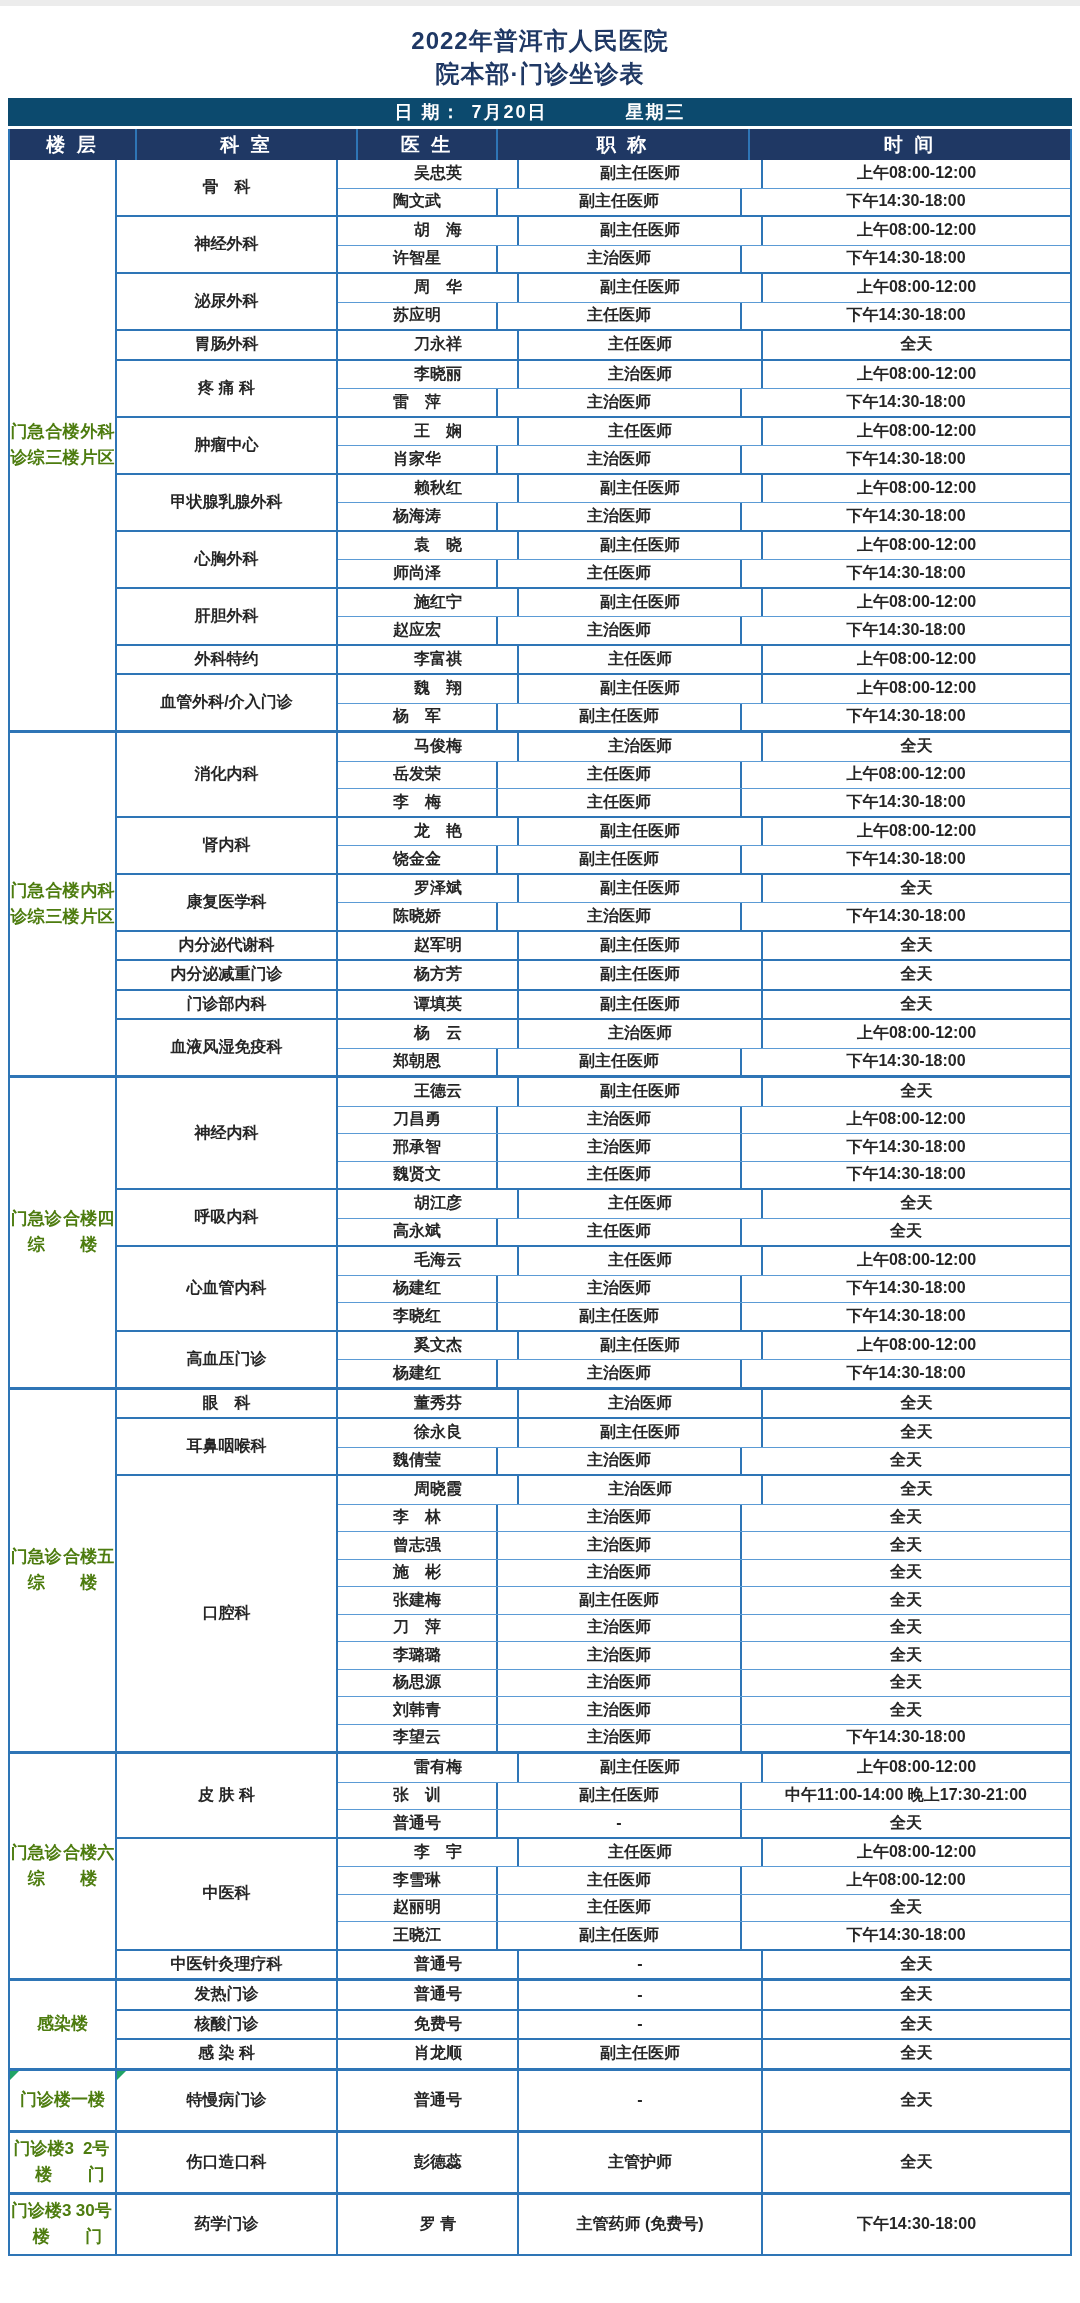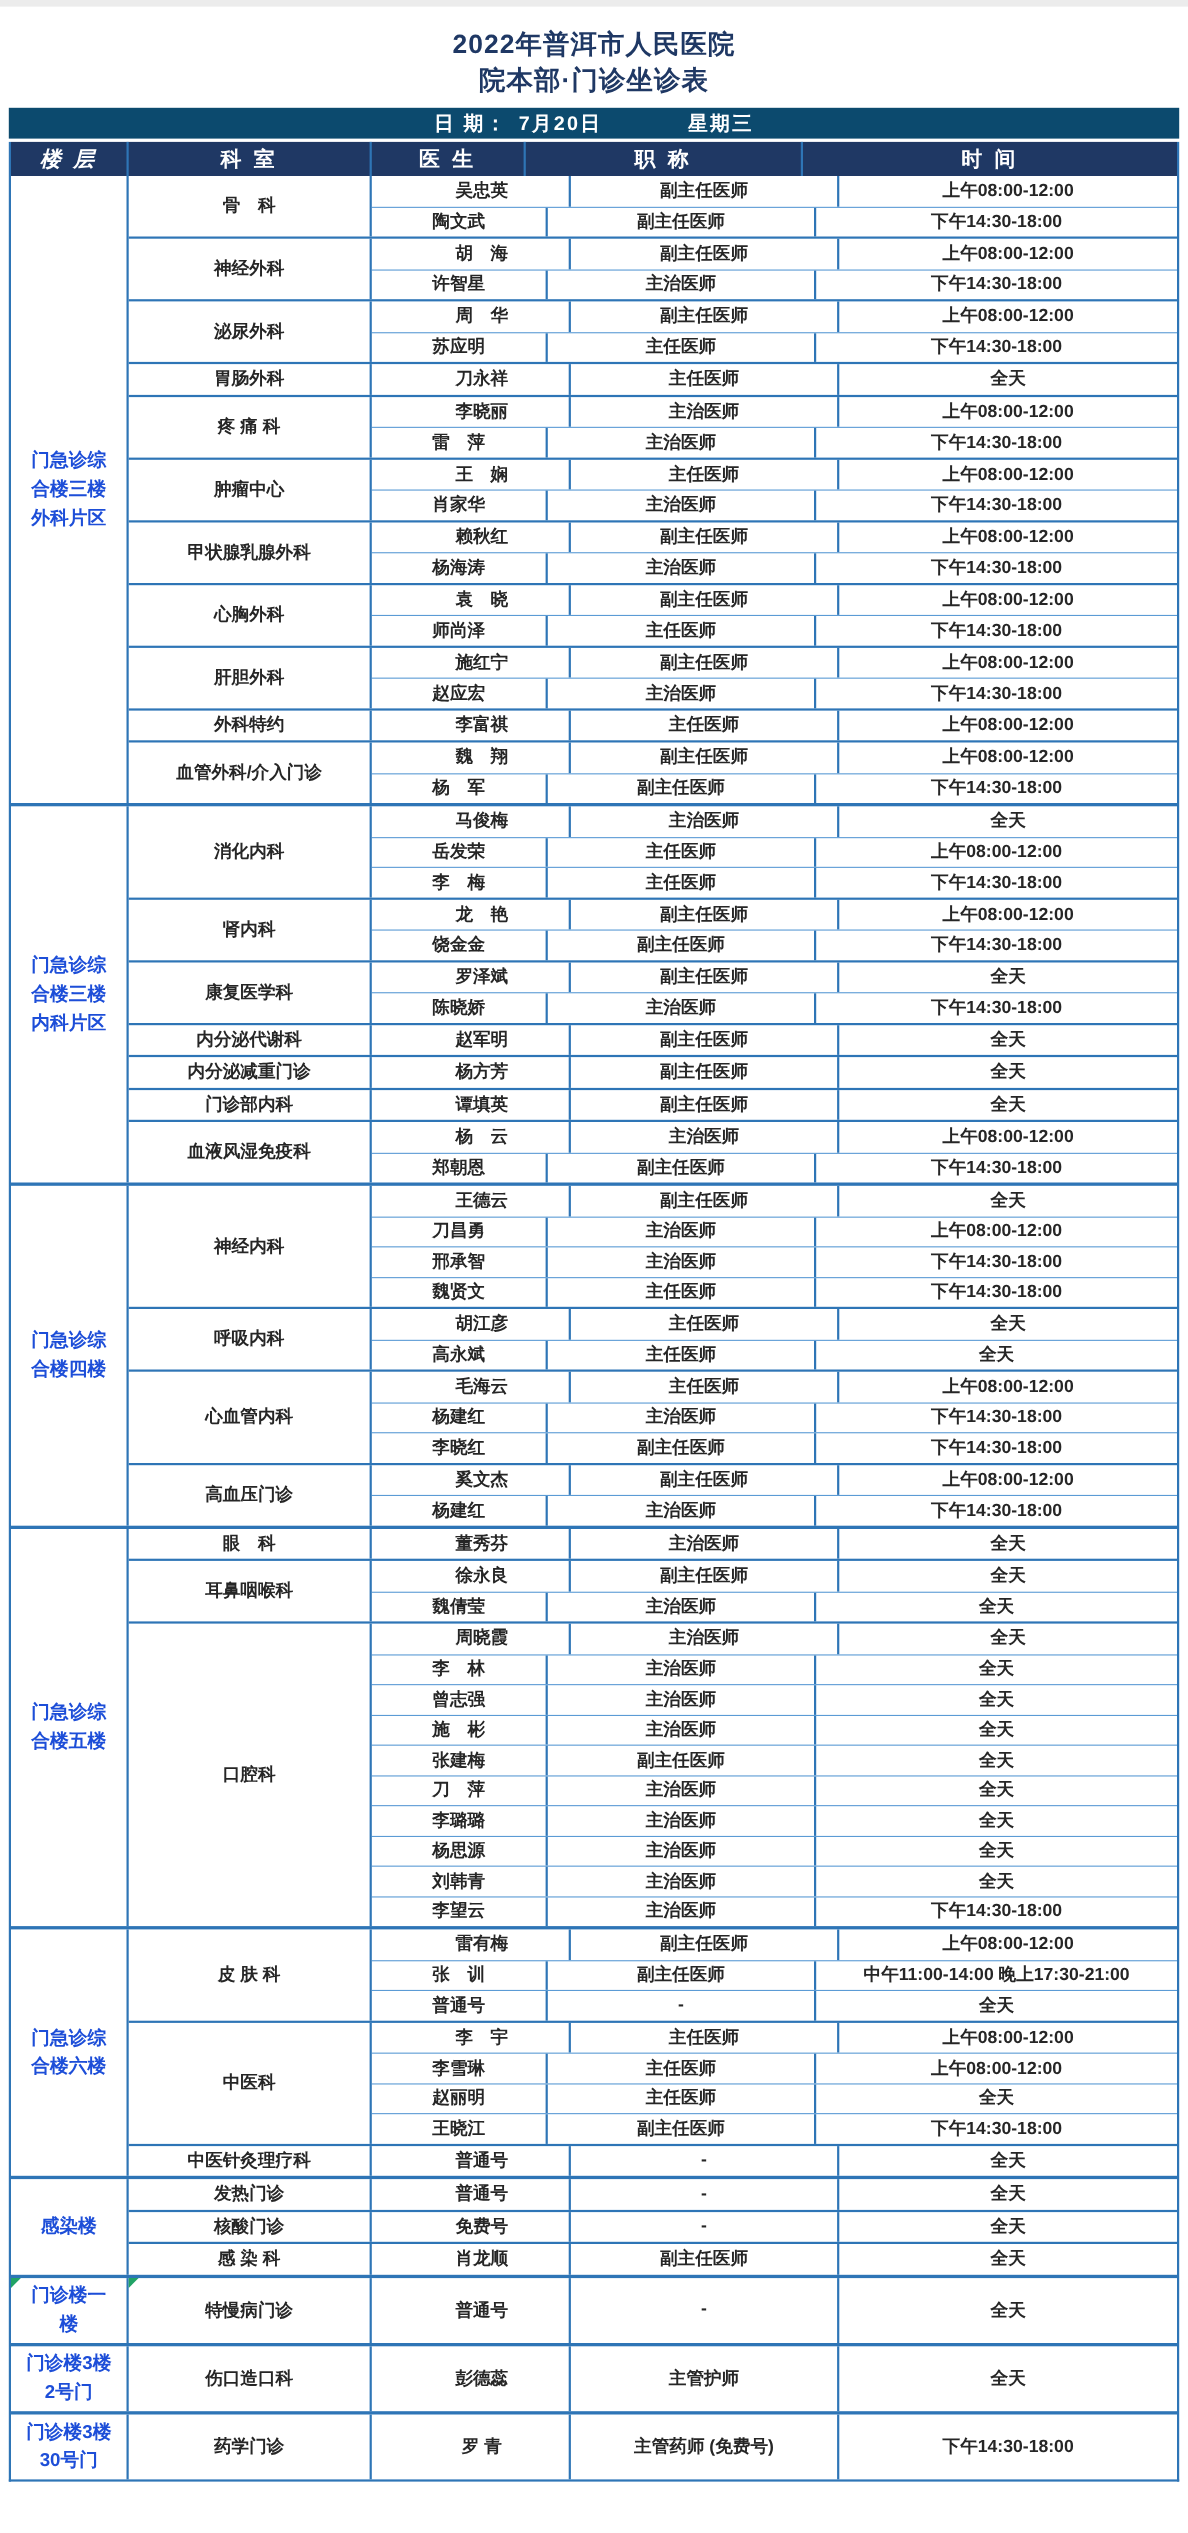--- a/index.html
+++ b/index.html
@@ -20,31 +20,31 @@
 
   
   .table-frame { border:2px solid #2E75B6; border-top:none; }
 
   
   .header-row { display:flex; background:#1F3864; height:31px; }
   .header-cell { color:#fff; font-size:19px; font-weight:bold; letter-spacing:3px;
                  display:flex; align-items:center; justify-content:center; border-right:2px solid #2E75B6; }
   .header-cell:last-child { border-right:none; }
 
-  .col-floor { width:107px;font-style:italic; }
+  .col-floor { width:127px; }
   .col-dept  { width:221px; }
   .col-name  { width:140px; }
   .col-title { width:252px; }
   .col-time  { flex:1; }
 
   
   .section { display:flex; border-top:3px solid #2E75B6; }
   .section:first-child { border-top:none; }
-  .floor-cell { width:107px; border-right:2px solid #2E75B6; display:flex; flex-direction:column;
-                align-items:center; justify-content:center; color:#1d4ed8; font-weight:bold;
+  .floor-cell { width:107px; border-right:2px solid #2E75B6; display:flex; flex-direction:row;
+                align-items:center; justify-content:center; color:#4d7c0f; font-weight:bold;
                 font-size:17px; line-height:26px; text-align:center; position:relative; }
   .depts { flex:1; display:flex; flex-direction:column; }
   .dept-row { display:flex; border-top:2px solid #2E75B6; flex:1; }
   .dept-row:first-child { border-top:none; }
   .dept-cell { width:221px; border-right:2px solid #2E75B6; display:flex; align-items:center;
                justify-content:center; font-size:16px; font-weight:600; color:#262626;
                text-align:center; position:relative; padding:0 4px; }
   .docs { flex:1; display:flex; flex-direction:column; }
   .doctor-row { display:flex; border-top:1.5px solid #5B9BD5; height:27.5px; flex:1; min-height:27.5px; }
   .doctor-row:first-child { border-top:none;margin-left:21px; }

